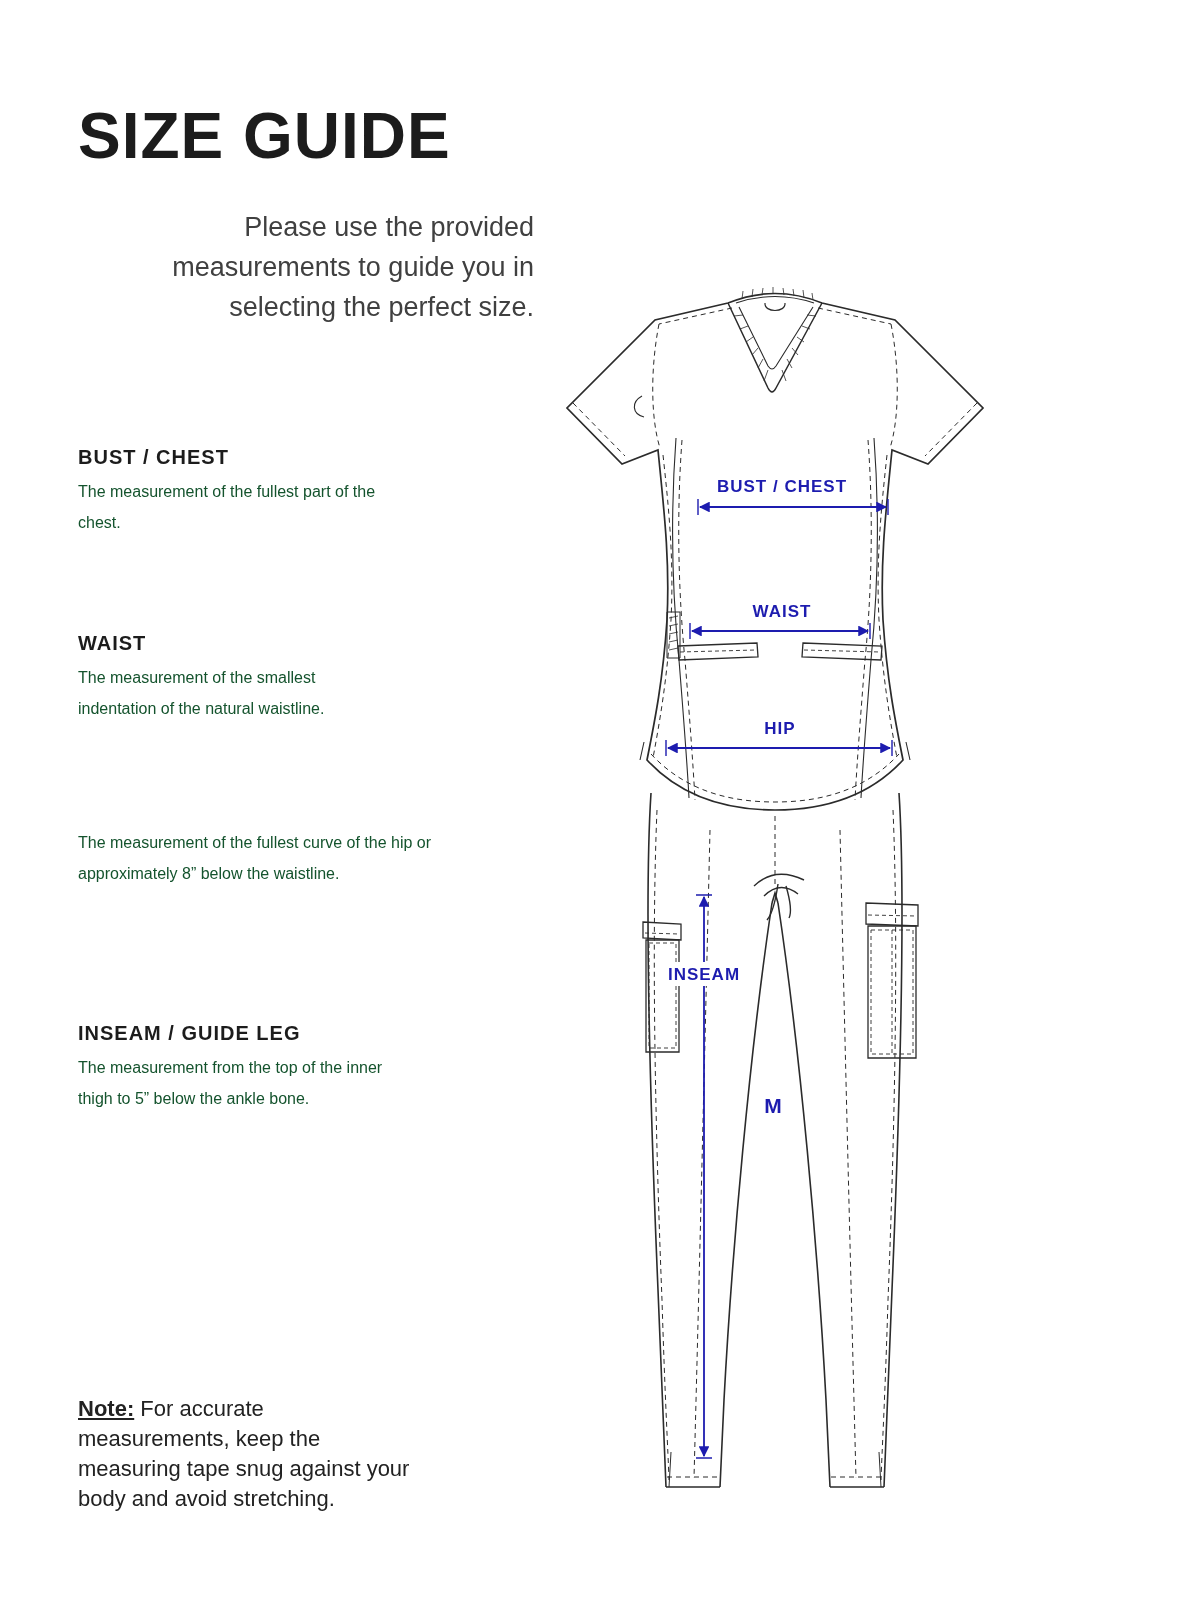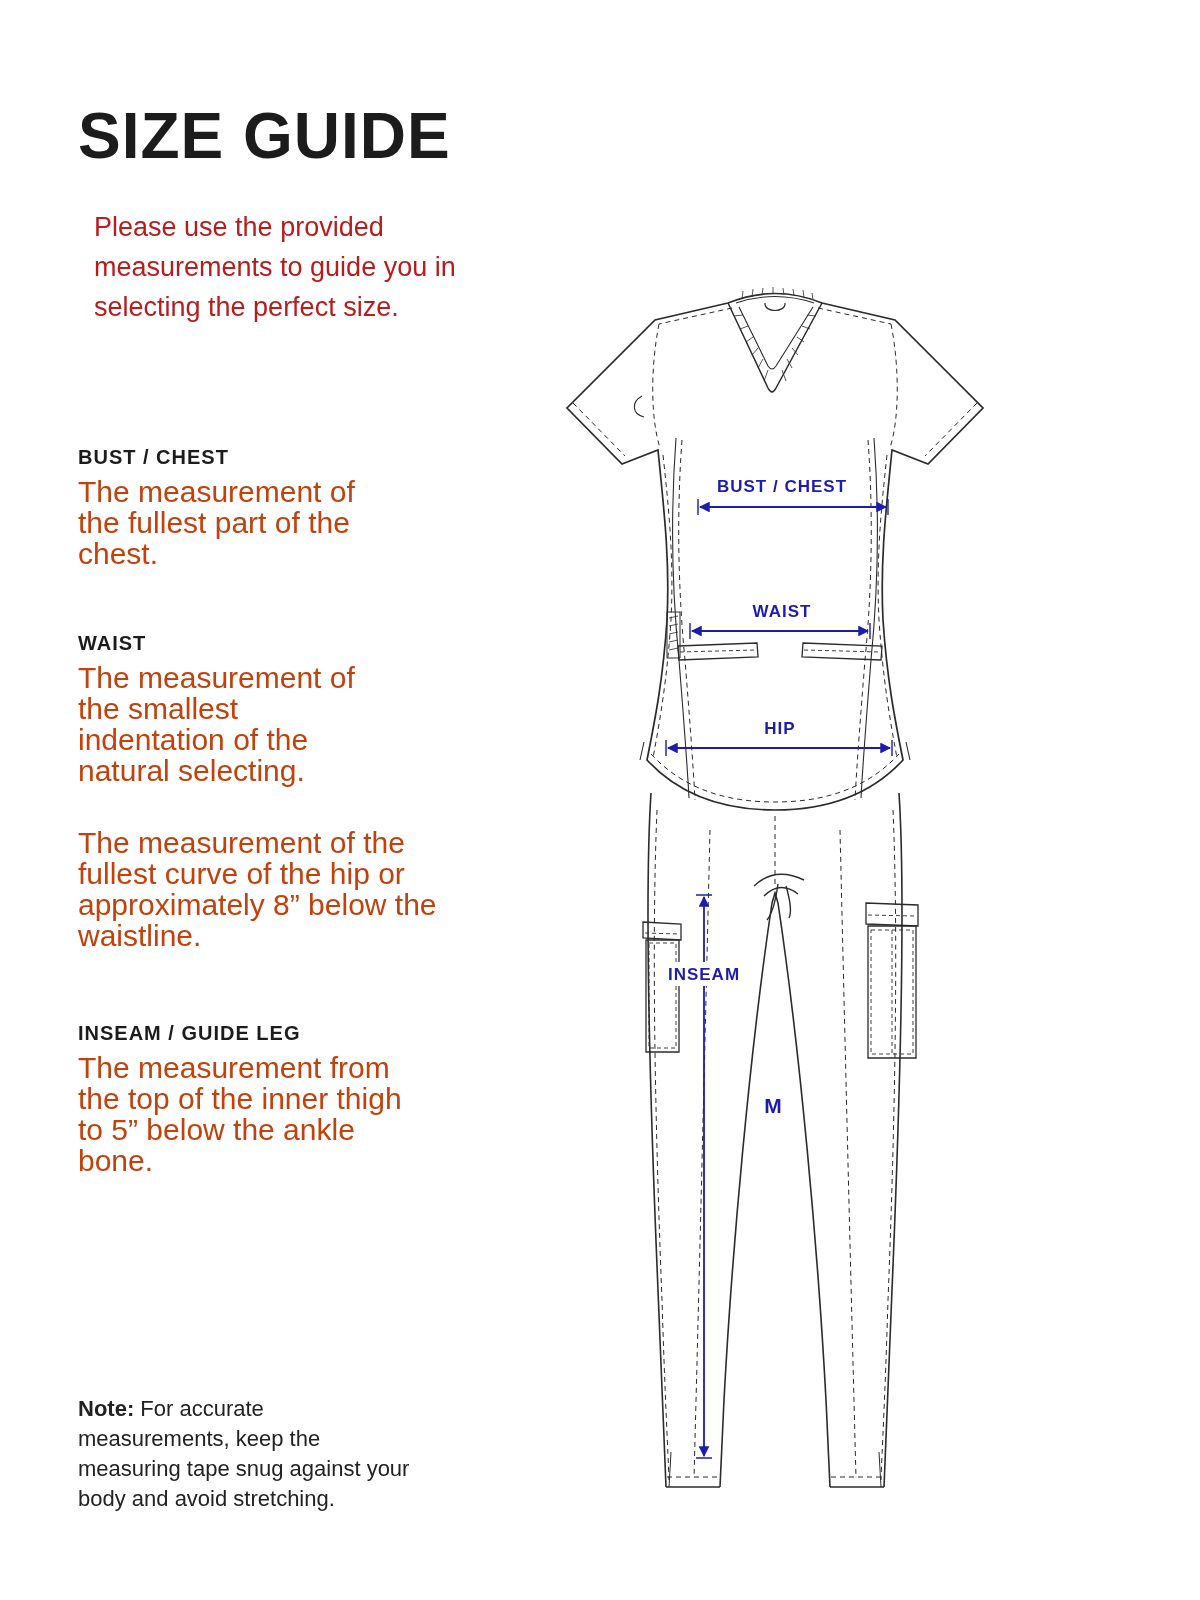--- a/index.html
+++ b/index.html
@@ -1,28 +1,28 @@
 <!DOCTYPE html>
 <html><head>
 <meta charset="utf-8">
 <style>
   html,body{margin:0;padding:0;background:#fff;}
   .page{position:relative;width:1200px;height:1600px;background:#ffffff;overflow:hidden;
         font-family:"Liberation Sans",sans-serif;color:#1f1f1f;margin-left:10px;}
   .title{position:absolute;left:68px;top:56px;font-size:64px;font-weight:700;letter-spacing:1px;color:#1c1c1c;}
-  .intro{position:absolute;left:84px;top:180px;width:450px;font-size:27px;line-height:40px;color:#b91c1c;}
+  .intro{position:absolute;left:74px;top:180px;width:450px;font-size:27px;line-height:40px;color:#404040;text-align:right;}
   .section{position:absolute;left:68px;}
   .section h3{margin:0;font-size:20px;font-weight:700;letter-spacing:1px;color:#1c1c1c;}
-  .section p{margin:7px 0 0 0;font-size:30px;line-height:31px;color:#c2410c;}
+  .section p{margin:7px 0 0 0;font-size:16px;line-height:31px;color:#14532d;}
   .sec-bust{top:446px;width:300px;}
   .sec-waist{top:632px;width:310px;}
   .sec-hips{top:820px;width:380px;}
   .sec-inseam{top:1022px;width:330px;}
   .note{position:absolute;left:68px;top:1372px;width:335px;font-size:22px;line-height:30px;color:#222;}
-  .note b{font-weight:700;}
+  .note b{font-weight:700;text-decoration:underline;}
   .diagram{position:absolute;left:0;top:0;}
   .edge{position:absolute;right:0;background:#161616;}
   .e1{top:0;width:7px;height:30px;}
   .e2{top:112px;width:4px;height:190px;}
   .e3{top:350px;width:8px;height:26px;}
   .e4{top:545px;width:8px;height:45px;}
   svg text{font-family:"Liberation Sans",sans-serif;font-weight:700;fill:#1d1caf;}
 </style>
 </head>
 <body>
@@ -33,21 +33,21 @@
 
   <p class="intro">Please use the provided measurements to guide you in selecting the perfect size.</p>
 
   <div class="section sec-bust">
     <h3>BUST / CHEST</h3>
     <p>The measurement of the fullest part of the chest.</p>
   </div>
 
   <div class="section sec-waist">
     <h3>WAIST</h3>
-    <p>The measurement of the smallest indentation of the natural selecting.</p>
+    <p>The measurement of the smallest indentation of the natural waistline.</p>
   </div>
 
   <div class="section sec-hips">
     <p>The measurement of the fullest curve of the hip or approximately 8” below the waistline.</p>
   </div>
 
   <div class="section sec-inseam">
     <h3>INSEAM / GUIDE LEG</h3>
     <p>The measurement from the top of the inner thigh to 5” below the ankle bone.</p>
   </div>

